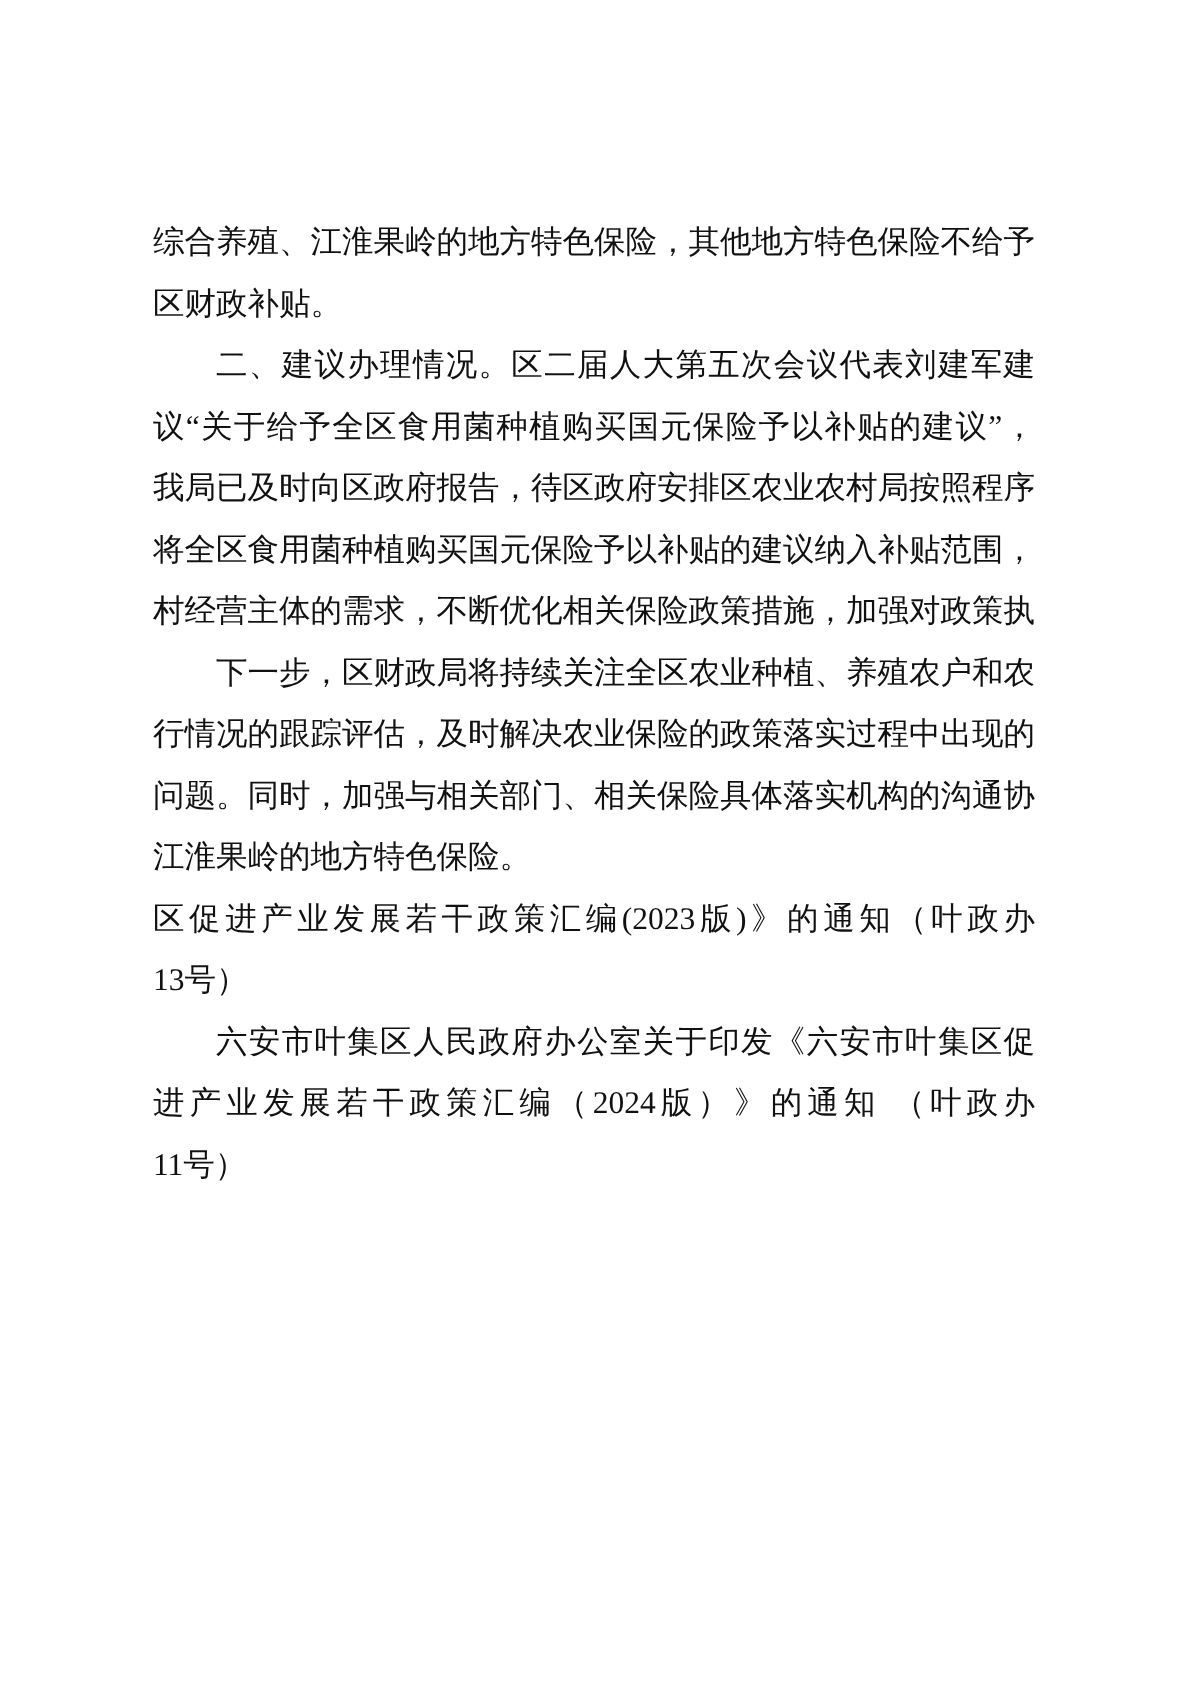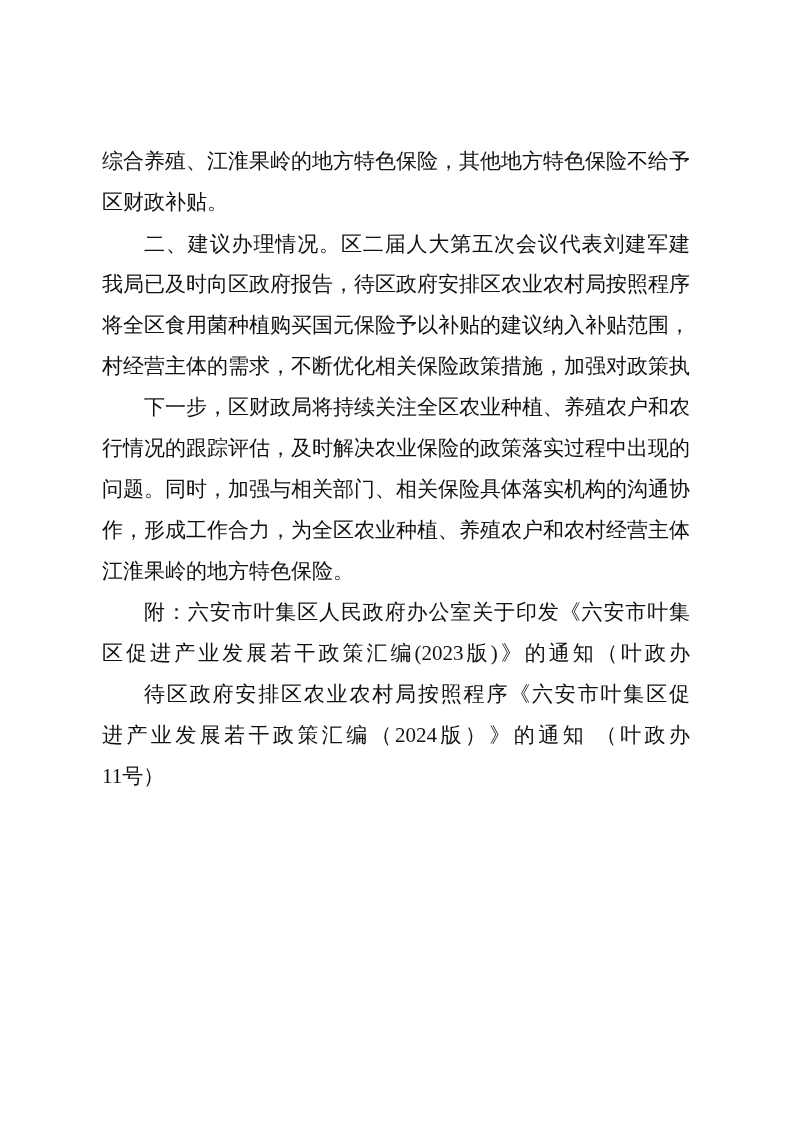--- a/index.html
+++ b/index.html
@@ -57,28 +57,28 @@
 </head>
 <body>
 
 <div class="page">
   <div class="doc-body">
     <div class="ln">综合养殖、江淮果岭的地方特色保险，其他地方特色保险不给予</div>
     <div class="ln end">区财政补贴。</div>
     <div class="ln ind">
       <span class="sec-head">二、建议办理情况。</span><span>区二届人大第五次会议代表刘建军建</span>
     </div>
+    <div class="ln">议“关于给予全区食用菌种植购买国元保险予以补贴的建议”，</div>
     <div class="ln">我局已及时向区政府报告，待区政府安排区农业农村局按照程序</div>
     <div class="ln">将全区食用菌种植购买国元保险予以补贴的建议纳入补贴范围，</div>
     <div class="ln">村经营主体的需求，不断优化相关保险政策措施，加强对政策执</div>
     <div class="ln ind">下一步，区财政局将持续关注全区农业种植、养殖农户和农</div>
     <div class="ln">行情况的跟踪评估，及时解决农业保险的政策落实过程中出现的</div>
     <div class="ln">问题。同时，加强与相关部门、相关保险具体落实机构的沟通协</div>
-    <div class="ln">作，形成工作合力，为全区农业种植、养殖农户和农村经营主体</div>
     <div class="ln end">江淮果岭的地方特色保险。</div>
-    <div class="ln ind">附：六安市叶集区人民政府办公室关于印发《六安市叶集</div>
     <div class="ln">区促进产业发展若干政策汇编(2023版)》的通知（叶政办〔2023〕</div>
-    <div class="ln ind">待区政府安排区农业农村局按照程序《六安市叶集区促</div>
+    <div class="ln end">13号）</div>
+    <div class="ln ind">六安市叶集区人民政府办公室关于印发《六安市叶集区促</div>
     <div class="ln">进产业发展若干政策汇编（2024版）》的通知 （叶政办〔2024〕</div>
     <div class="ln end">11号）</div>
   </div>
   <div class="page-num">— 2 —</div>
 </div>
 
 </body></html>

